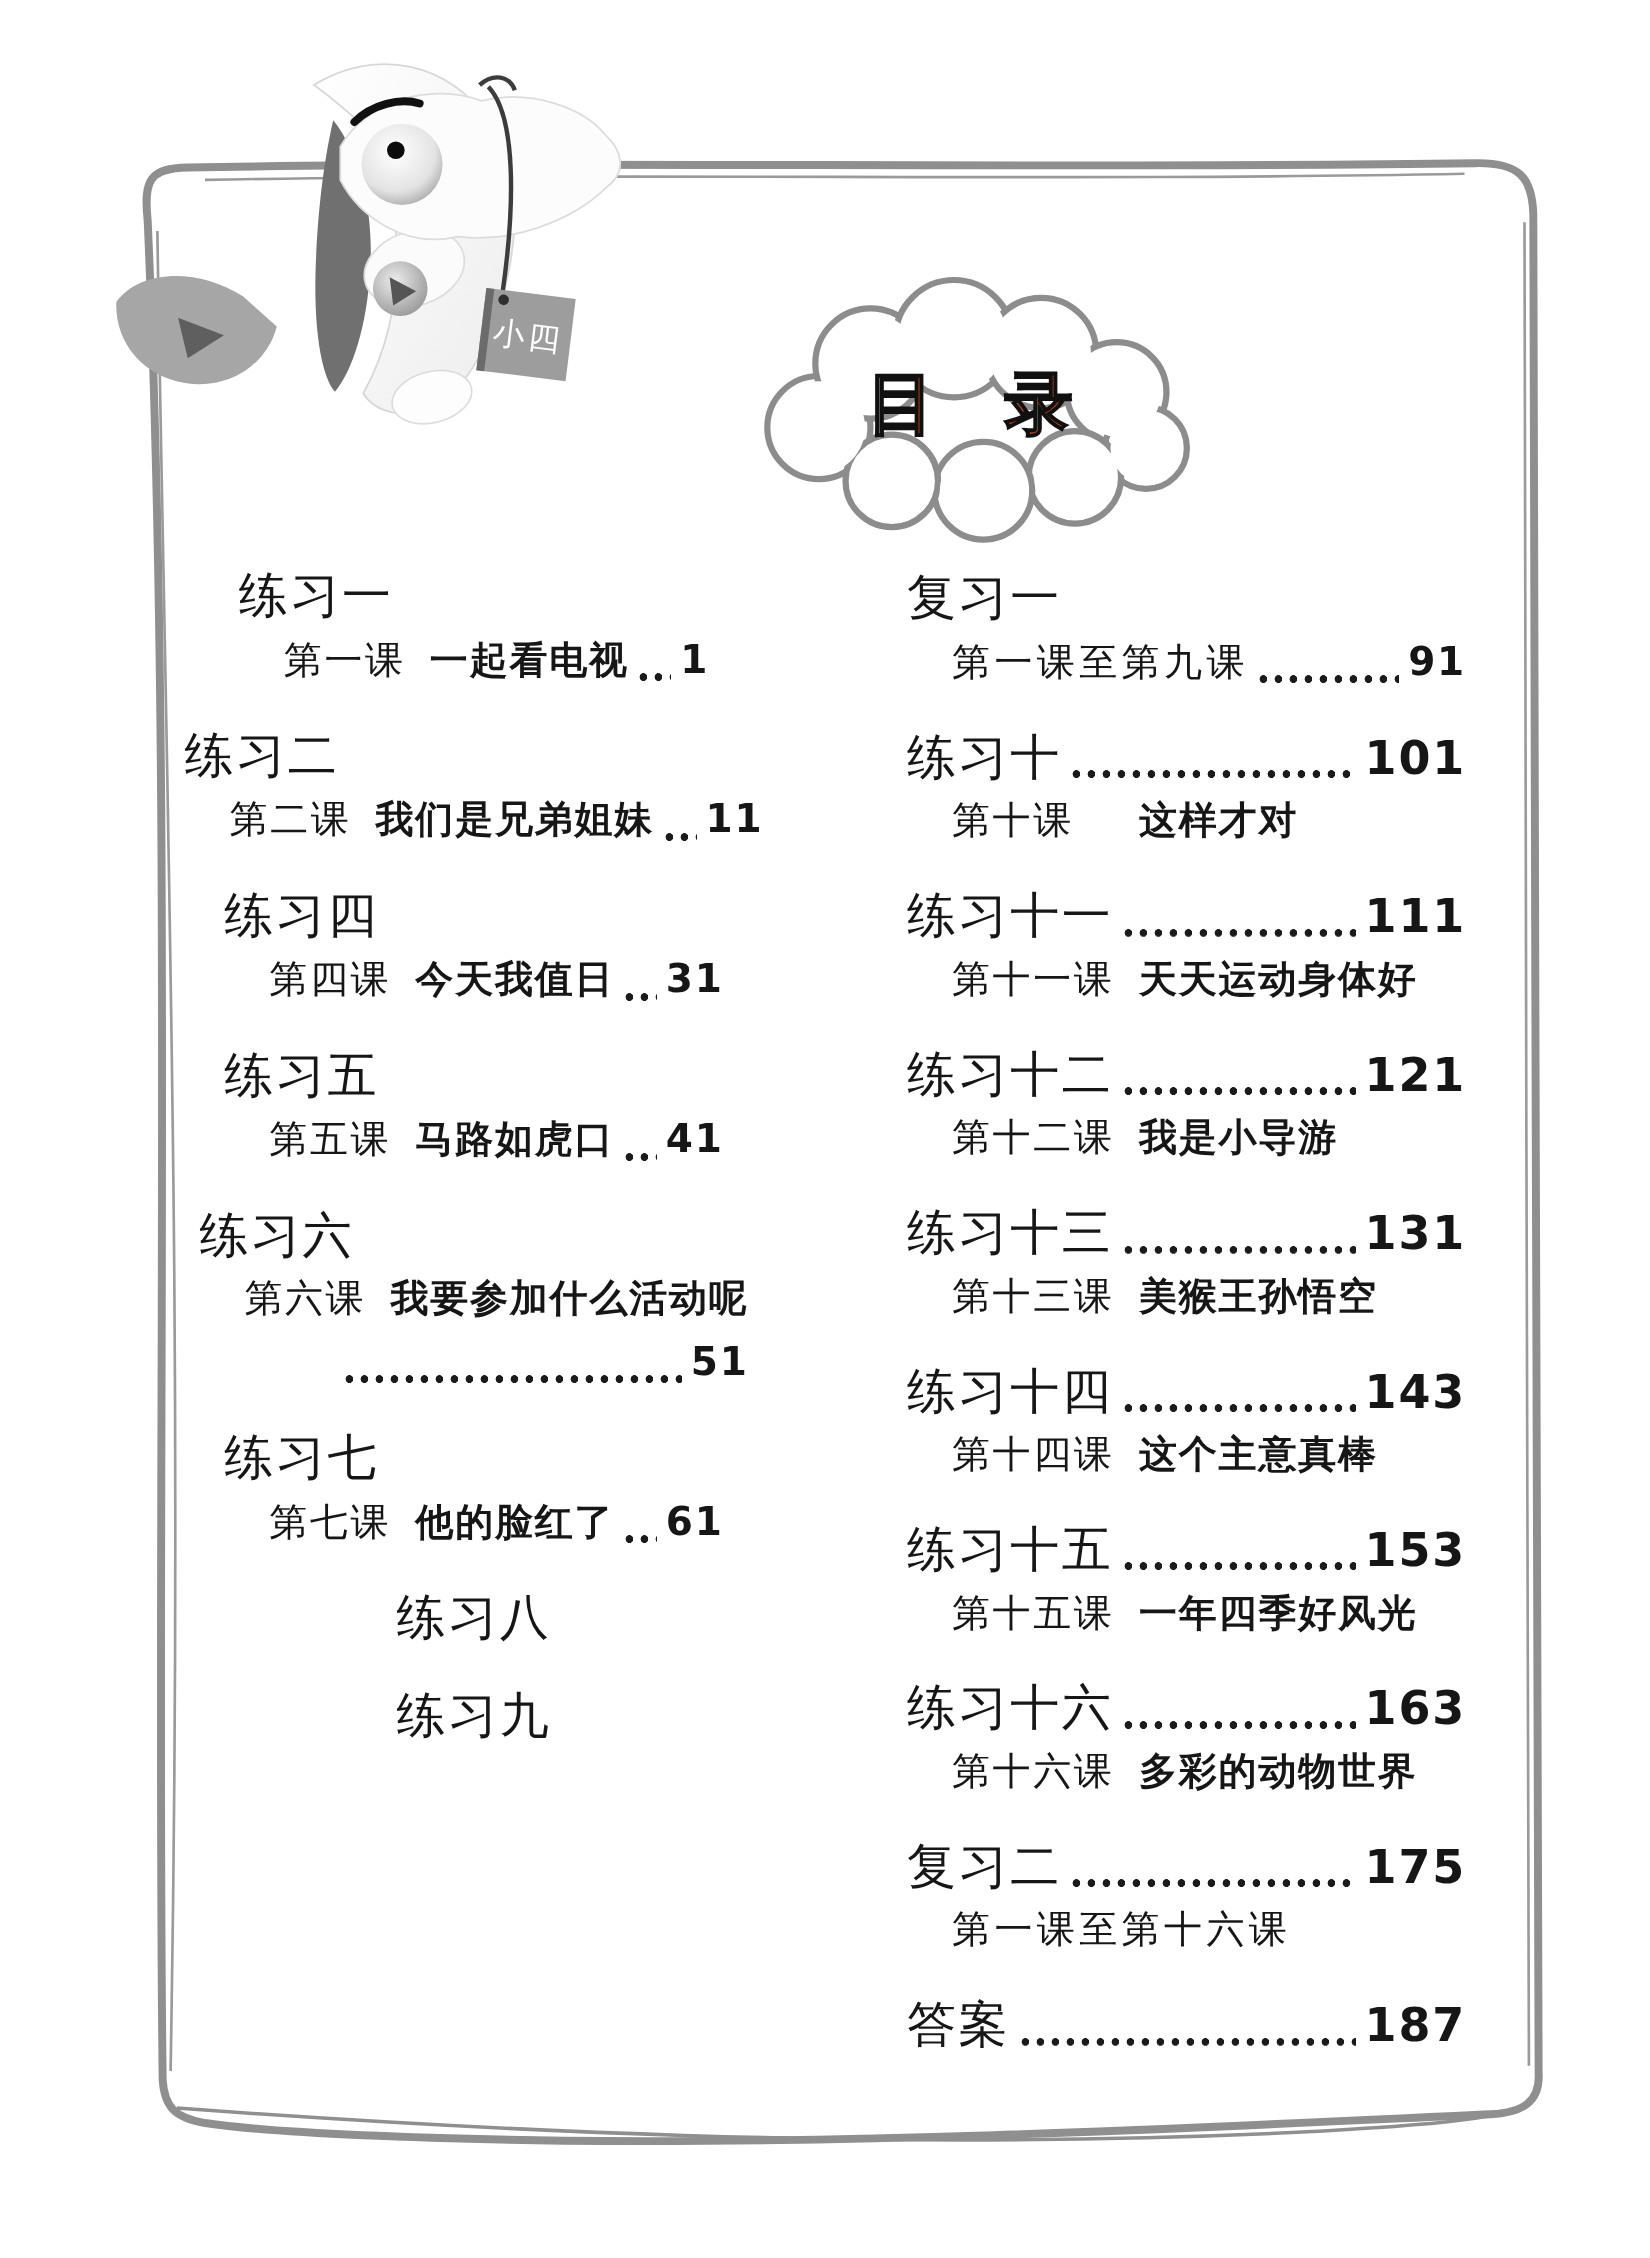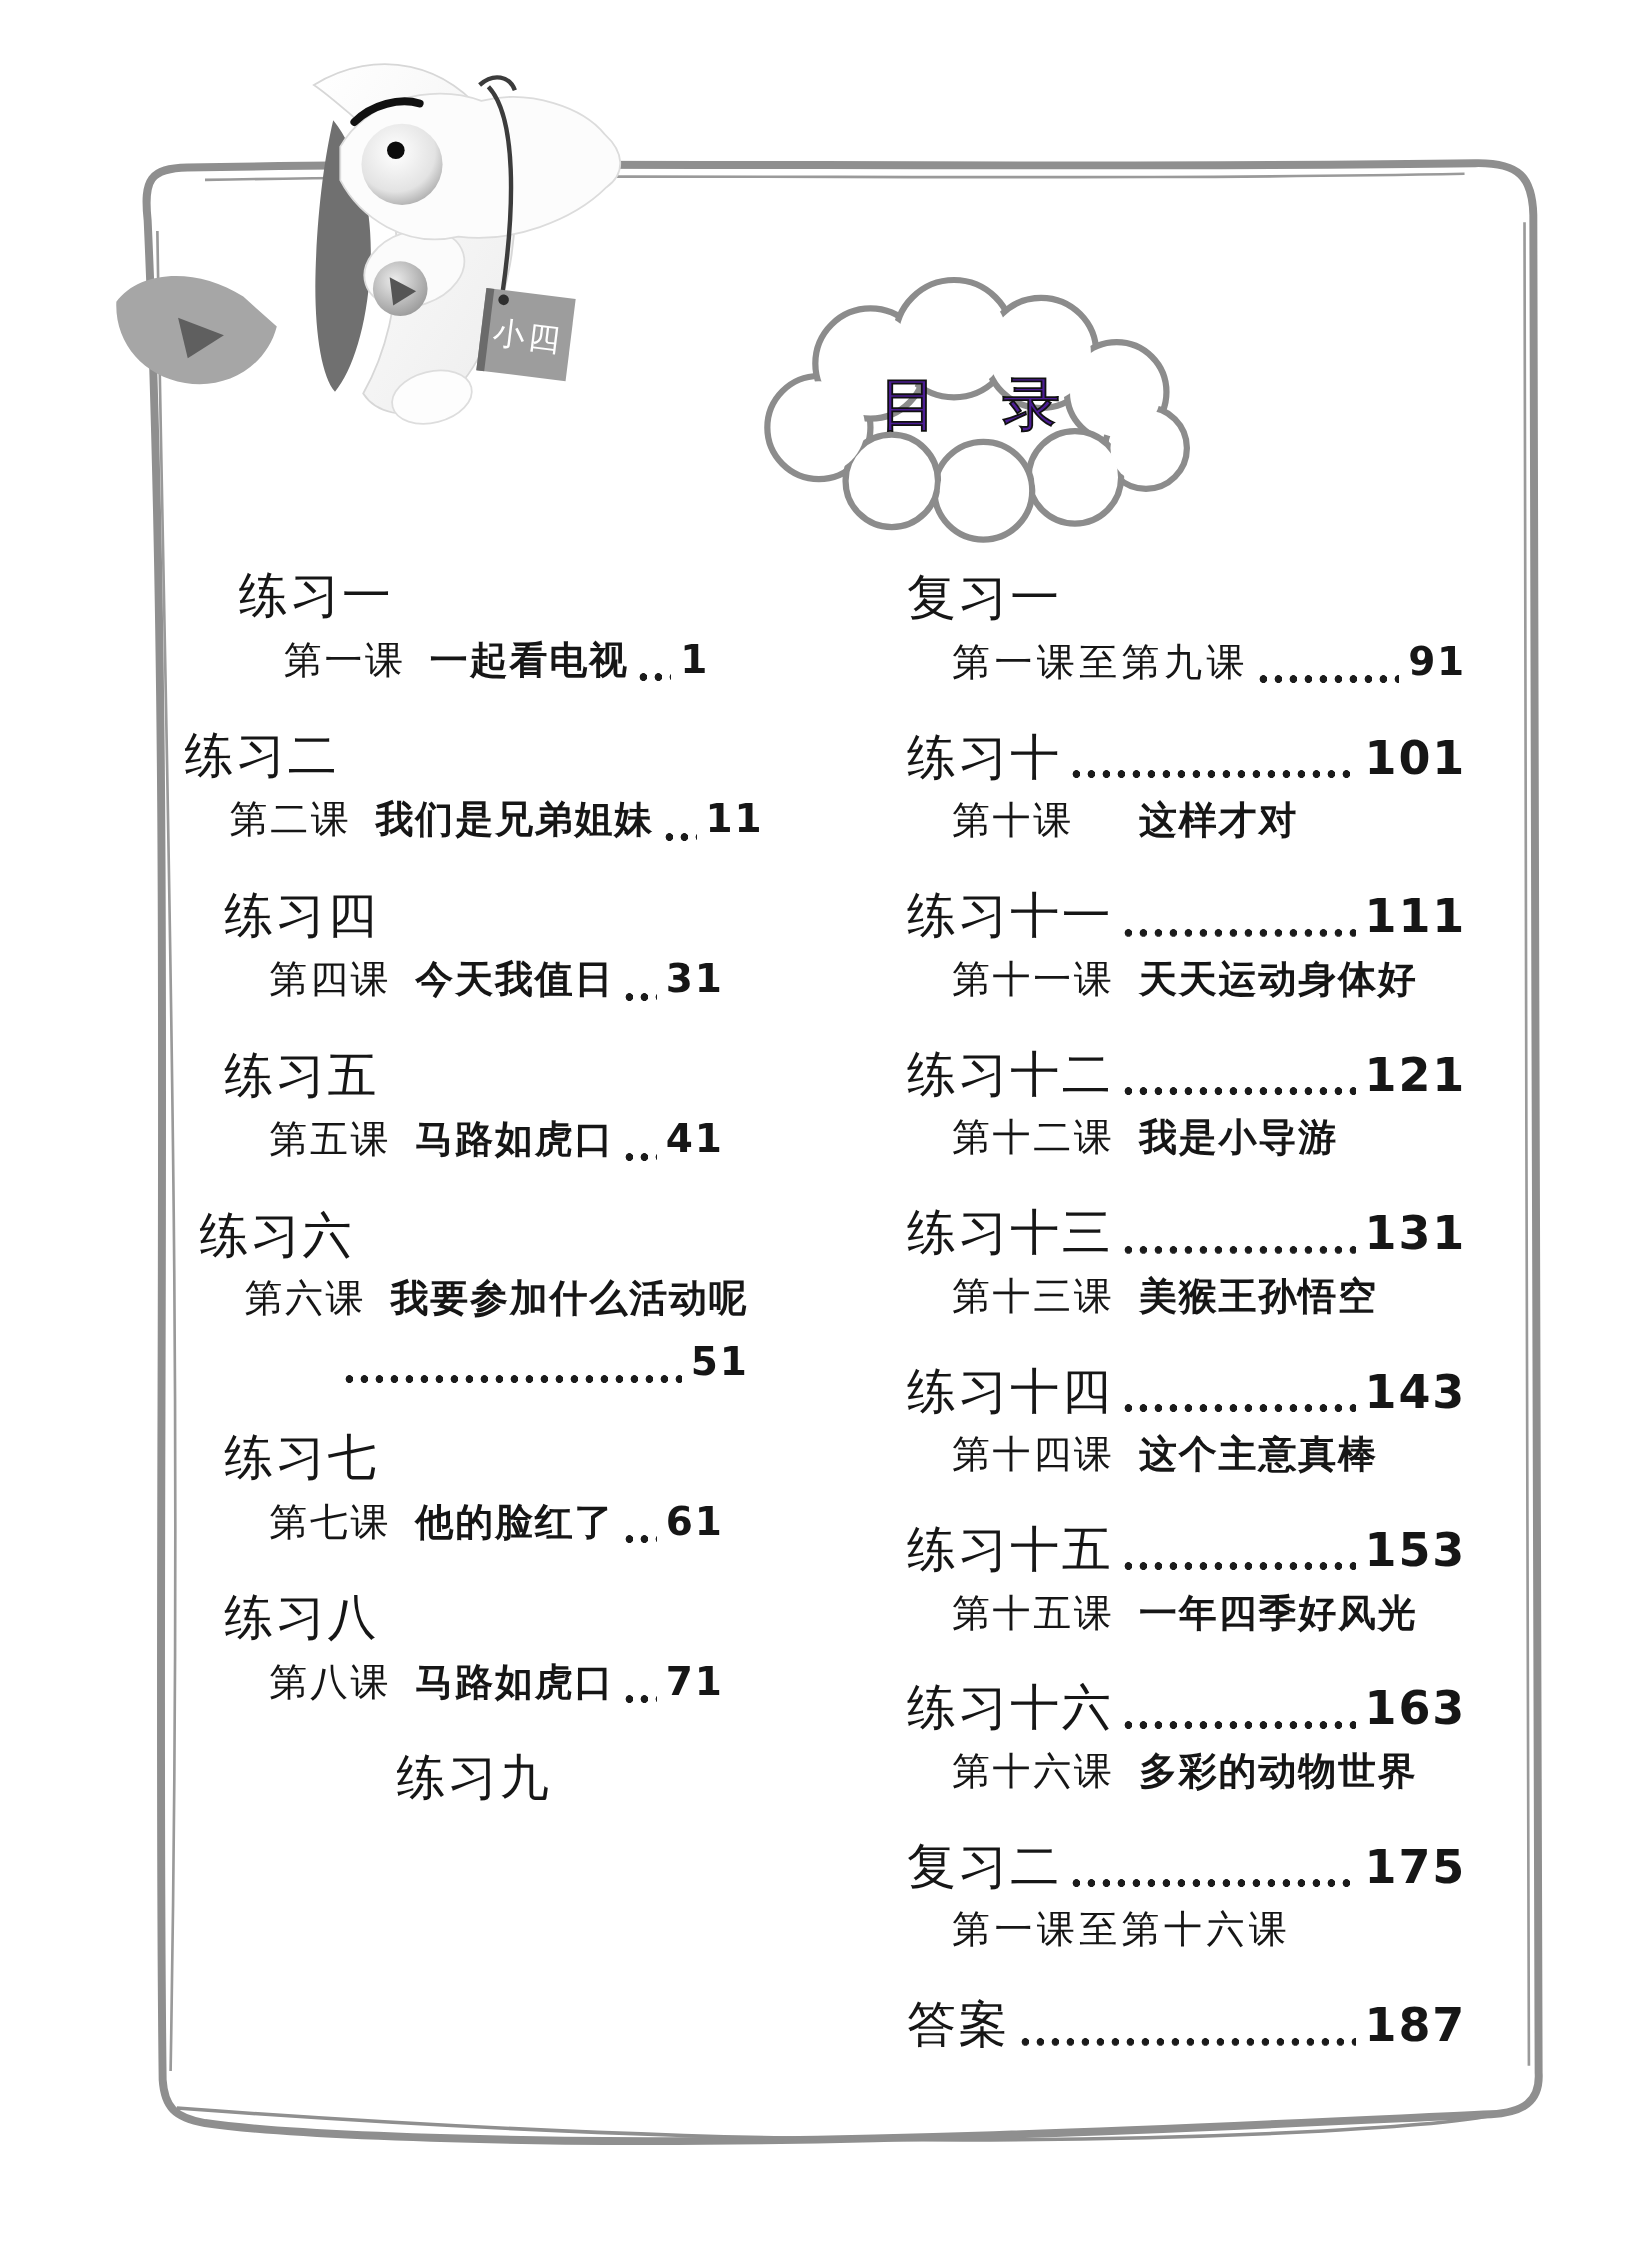--- a/index.html
+++ b/index.html
@@ -17,21 +17,21 @@
 
   
   .mascot-svg { position: absolute; left: 104px; top: 39px; width: 529px; height: 397px; }
 
   
   .cloud-wrap { position: absolute; left: 730px; top: 273px; width: 480px; height: 270px; }
   .cloud-svg { position: absolute; inset: 0; width: 100%; height: 100%; }
   .cloud-title {
     position: absolute; inset: 0;
     display: flex; align-items: center; justify-content: center;
-    font-size: 58px; font-weight: 400; color: #4c1d95;
+    font-size: 68px; font-weight: 700; color: #c2410c;
     letter-spacing: 23px; text-indent: 23px;
     -webkit-text-stroke: 1.8px #101010;
     padding-bottom: 7px;
   }
 
   
   .col { position: absolute; display: flex; flex-direction: column; }
   .left-col  { left: 219px;  top: 565px; width: 510px; align-items: center; }
   .right-col { left: 907px; top: 567px; width: 559px; }
 
@@ -185,26 +185,20 @@
       <div class="lesson-line">
         <span class="lesson-label">第七课</span>
         <span class="lesson-title">他的脸红了</span>
         <span class="leader"></span>
         <span class="page-num">61</span>
       </div>
     </div>
 
     <div class="entry">
       <div class="exercise-heading">练习八</div>
-      <div class="lesson-line">
-        <span class="lesson-label">第八课</span>
-        <span class="lesson-title">马路如虎口</span>
-        <span class="leader"></span>
-        <span class="page-num">71</span>
-      </div>
     </div>
 
     <div class="entry">
       <div class="exercise-heading">练习九</div>
     </div>
 
   </div>
 
   <div class="col right-col">
 

